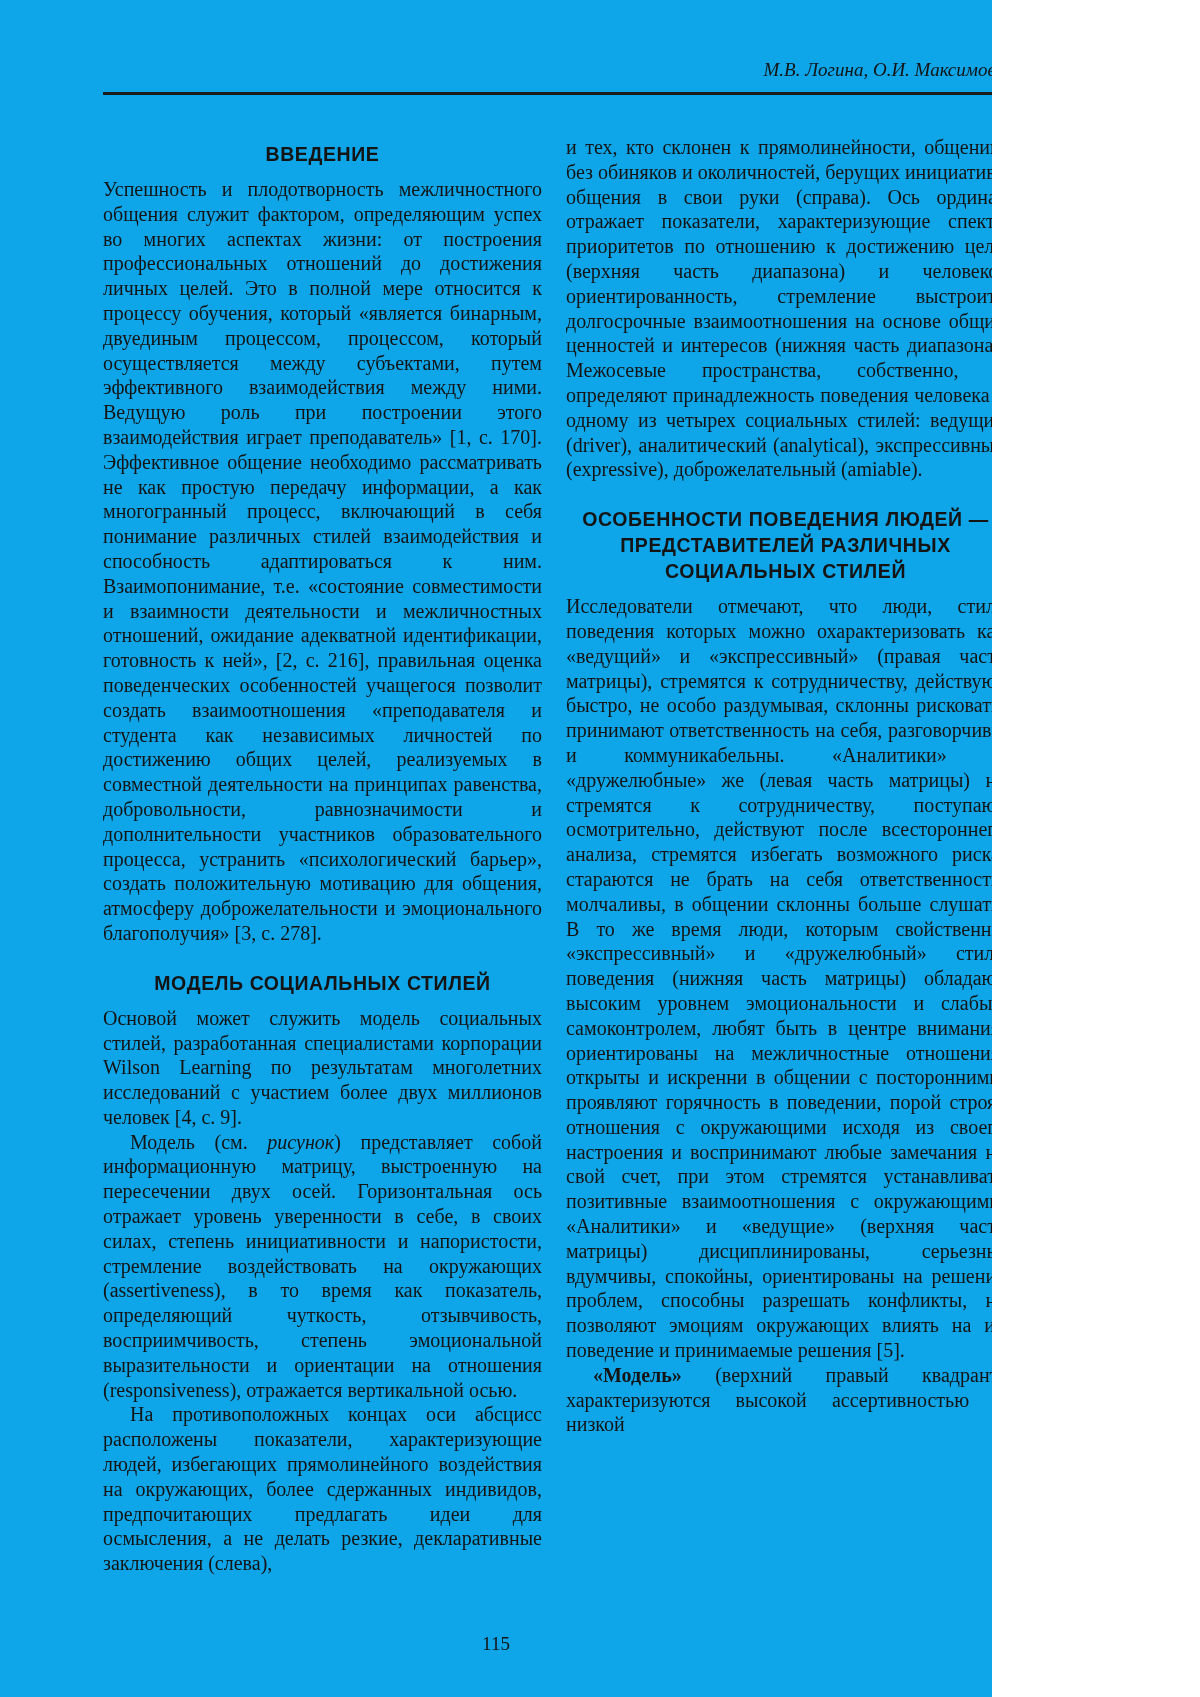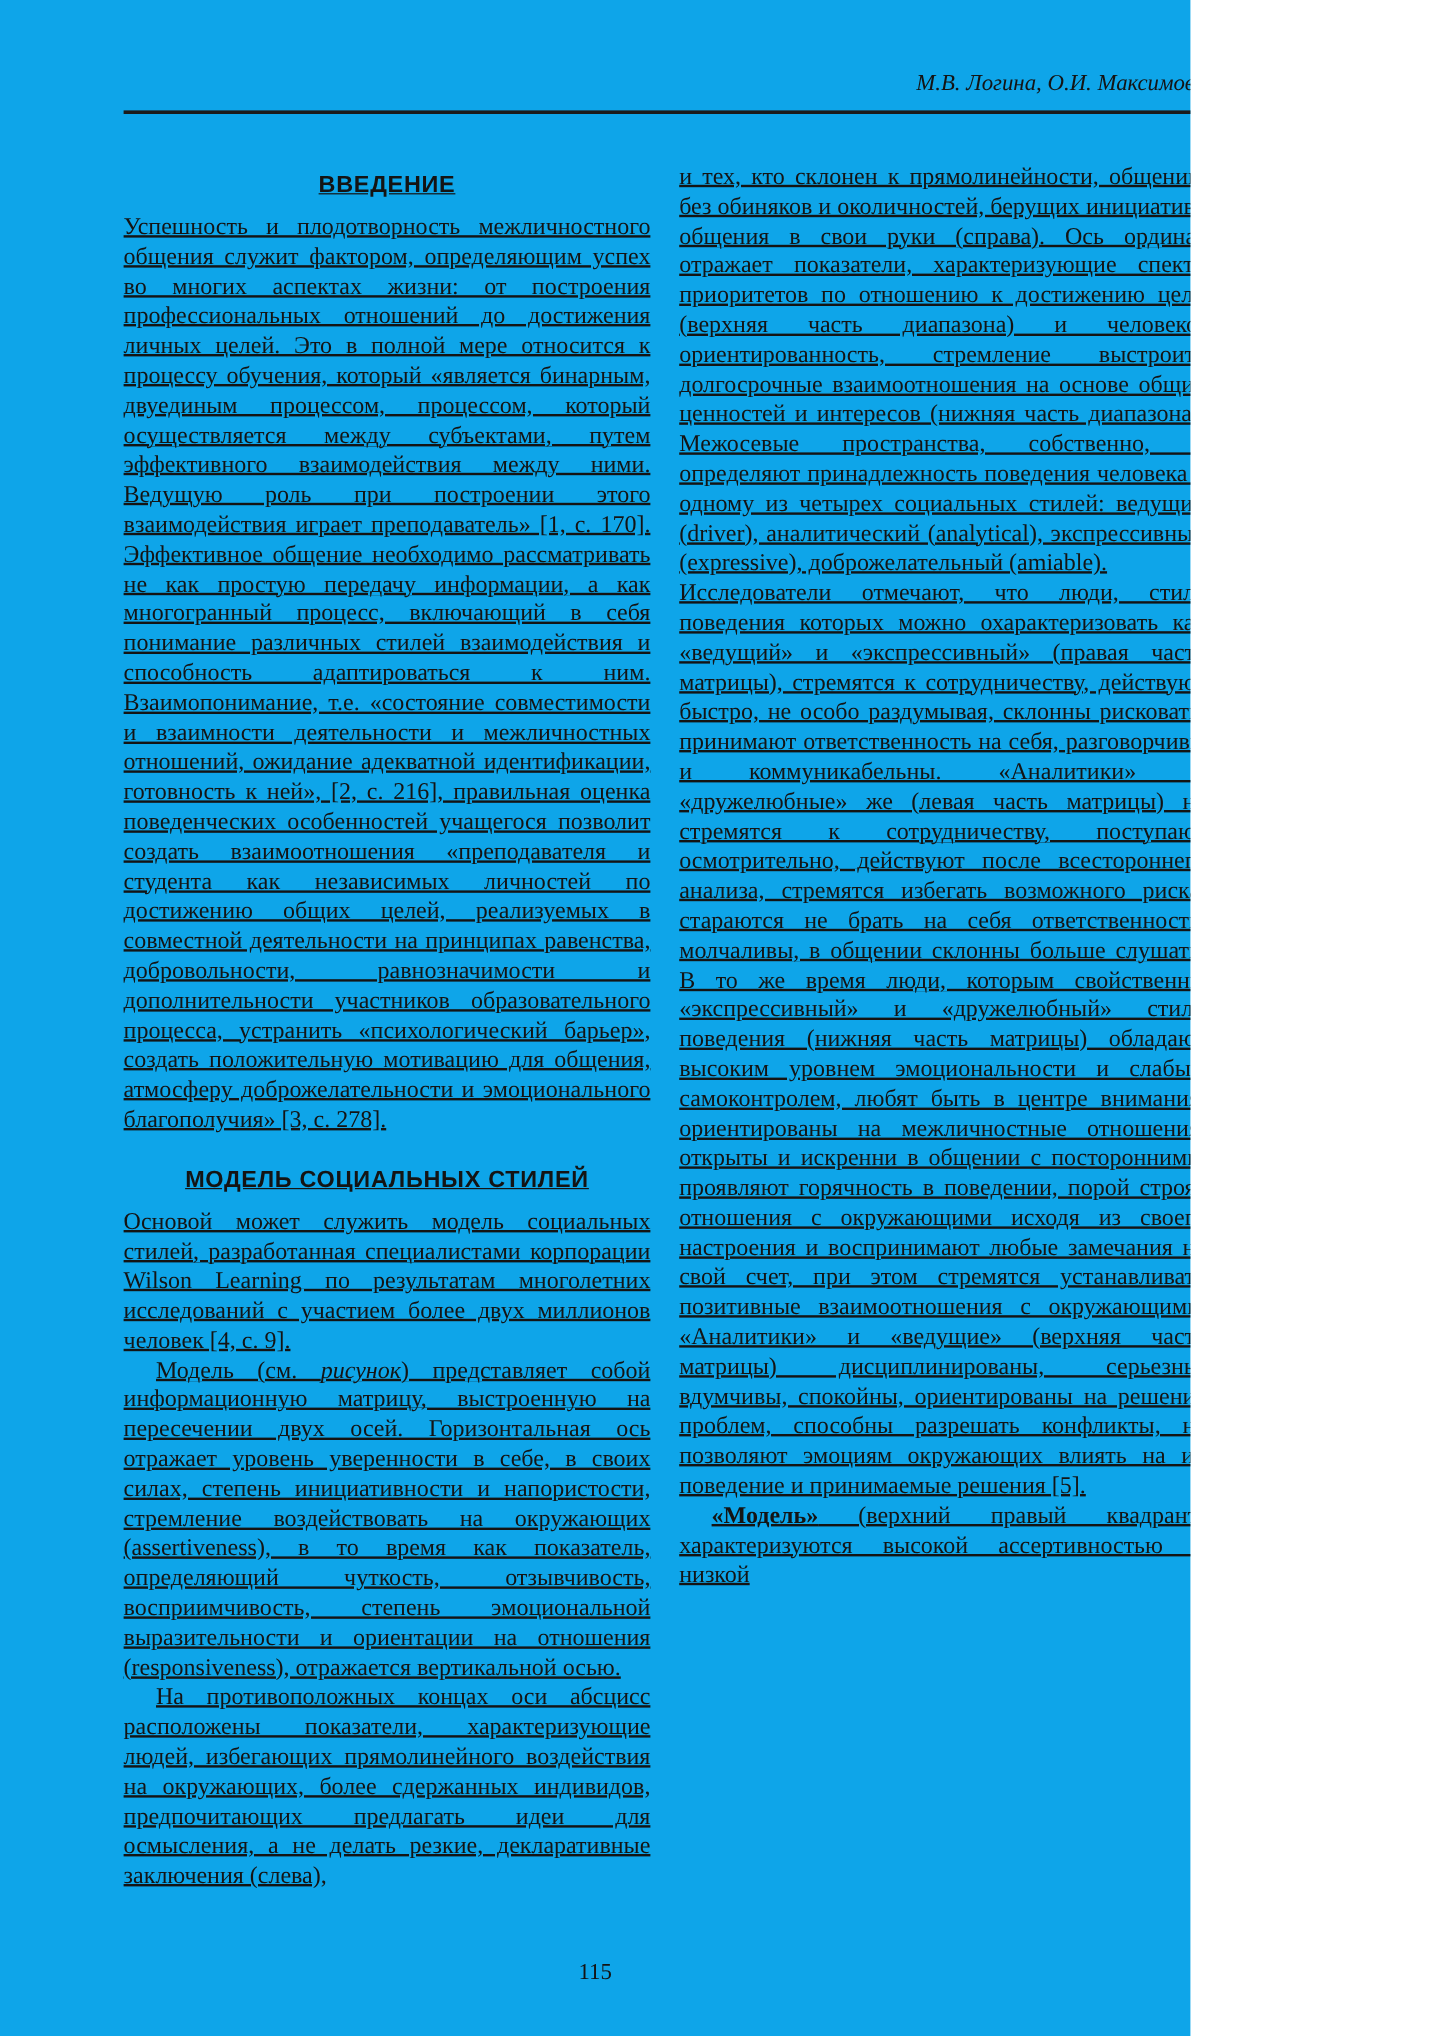--- a/index.html
+++ b/index.html
@@ -27,21 +27,20 @@
     line-height:24px;
   }
   .header-rule{
     margin-top:10px;
     border-bottom:3px solid #1b1b1b;
   }
   .columns{
     display:flex;
     gap:24px;
     margin-top:40px;
-    text-decoration:underline;
   }
   .col{
     flex:1 1 0;
     min-width:0;
   }
   .para{
     margin:0;
     font-size:20px;
     line-height:24.8px;
     text-align:justify;
@@ -81,19 +80,20 @@
       <div class="col">
           <div class="heading first">ВВЕДЕНИЕ</div>
           <p class="para"><span>Успешность и плодотворность межличностного общения служит фактором, определяющим успех во многих аспектах жизни: от построения профессиональных отношений до достижения личных целей. Это в полной мере относится к процессу обучения, который «является бинарным, двуединым процессом, процессом, который осуществляется между субъектами, путем эффективного взаимодействия между ними. Ведущую роль при построении этого взаимодействия играет преподаватель» [1, с. 170]. Эффективное общение необходимо рассматривать не как простую передачу информации, а как многогранный процесс, включающий в себя понимание различных стилей взаимодействия и способность адаптироваться к ним. Взаимопонимание, т.е. «состояние совместимости и взаимности деятельности и межличностных отношений, ожидание адекватной идентификации, готовность к ней», [2, с. 216], правильная оценка поведенческих особенностей учащегося позволит создать взаимоотношения «преподавателя и студента как независимых личностей по достижению общих целей, реализуемых в совместной деятельности на принципах равенства, добровольности, равнозначимости и дополнительности участников образовательного процесса, устранить «психологический барьер», создать положительную мотивацию для общения, атмосферу доброжелательности и эмоционального благополучия» [3, с. 278].</span></p>
           <div class="heading">МОДЕЛЬ СОЦИАЛЬНЫХ СТИЛЕЙ</div>
           <p class="para"><span>Основой может служить модель социальных стилей, разработанная специалистами корпорации Wilson Learning по результатам многолетних исследований с участием более двух миллионов человек [4, с. 9].</span></p>
           <p class="para indent"><span>Модель (см. </span><span class="italic">рисунок</span><span>) представляет собой информационную матрицу, выстроенную на пересечении двух осей. Горизонтальная ось отражает уровень уверенности в себе, в своих силах, степень инициативности и напористости, стремление воздействовать на окружающих (assertiveness), в то время как показатель, определяющий чуткость, отзывчивость, восприимчивость, степень эмоциональной выразительности и ориентации на отношения (responsiveness), отражается вертикальной осью.</span></p>
           <p class="para indent"><span>На противоположных концах оси абсцисс расположены показатели, характеризующие людей, избегающих прямолинейного воздействия на окружающих, более сдержанных индивидов, предпочитающих предлагать идеи для осмысления, а не делать резкие, декларативные заключения (слева),</span></p>
         </div>
       <div class="col">
           <p class="para"><span>и тех, кто склонен к прямолинейности, общению без обиняков и околичностей, берущих инициативу общения в свои руки (справа). Ось ординат отражает показатели, характеризующие спектр приоритетов по отношению к достижению цели (верхняя часть диапазона) и человеко-ориентированность, стремление выстроить долгосрочные взаимоотношения на основе общих ценностей и интересов (нижняя часть диапазона). Межосевые пространства, собственно, и определяют принадлежность поведения человека к одному из четырех социальных стилей: ведущий (driver), аналитический (analytical), экспрессивный (expressive), доброжелательный (amiable).</span></p>
+          <div class="heading">ОСОБЕННОСТИ ПОВЕДЕНИЯ ЛЮДЕЙ —<br>ПРЕДСТАВИТЕЛЕЙ РАЗЛИЧНЫХ<br>СОЦИАЛЬНЫХ СТИЛЕЙ</div>
           <p class="para"><span>Исследователи отмечают, что люди, стиль поведения которых можно охарактеризовать как «ведущий» и «экспрессивный» (правая часть матрицы), стремятся к сотрудничеству, действуют быстро, не особо раздумывая, склонны рисковать, принимают ответственность на себя, разговорчивы и коммуникабельны. «Аналитики» и «дружелюбные» же (левая часть матрицы) не стремятся к сотрудничеству, поступают осмотрительно, действуют после всестороннего анализа, стремятся избегать возможного риска, стараются не брать на себя ответственность, молчаливы, в общении склонны больше слушать. В то же время люди, которым свойственны «экспрессивный» и «дружелюбный» стили поведения (нижняя часть матрицы) обладают высоким уровнем эмоциональности и слабым самоконтролем, любят быть в центре внимания, ориентированы на межличностные отношения, открыты и искренни в общении с посторонними, проявляют горячность в поведении, порой строят отношения с окружающими исходя из своего настроения и воспринимают любые замечания на свой счет, при этом стремятся устанавливать позитивные взаимоотношения с окружающими. «Аналитики» и «ведущие» (верхняя часть матрицы) дисциплинированы, серьезны, вдумчивы, спокойны, ориентированы на решение проблем, способны разрешать конфликты, не позволяют эмоциям окружающих влиять на их поведение и принимаемые решения [5].</span></p>
           <p class="para indent"><span class="bold">«Модель»</span><span> (верхний правый квадрант) характеризуются высокой ассертивностью и низкой</span></p>
         </div>
     </div>
   </div>
   <div class="page-number">115</div>
 </div>
 
 </body></html>

